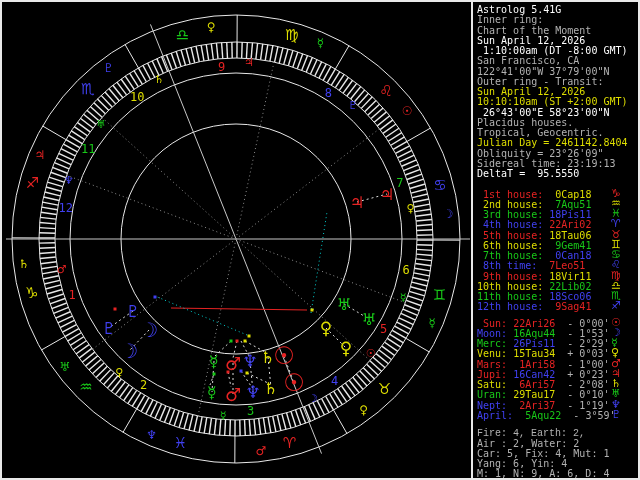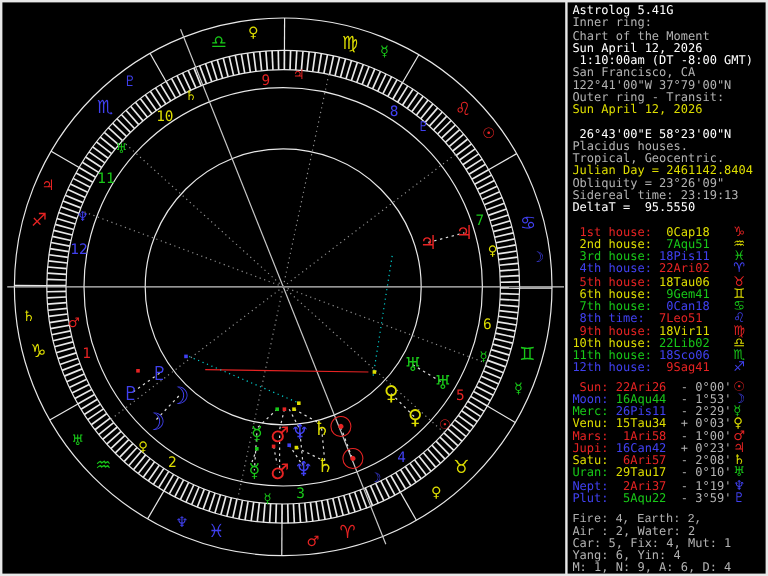--- a/index.html
+++ b/index.html
@@ -390,20 +390,21 @@
   <div class="panel" id="panel">
       <div class="pl" style="top: 5px;"><span style="color: rgb(255, 255, 255);">Astrolog 5.41G</span></div>
       <div class="pl" style="top: 15.25px;"><span style="color: rgb(178, 178, 178);">Inner ring:</span></div>
       <div class="pl" style="top: 25.5px;"><span style="color: rgb(178, 178, 178);">Chart of the Moment</span></div>
       <div class="pl" style="top: 35.75px;"><span style="color: rgb(255, 255, 255);">Sun April 12, 2026</span></div>
       <div class="pl" style="top: 46px;"><span style="color: rgb(255, 255, 255);"> 1:10:00am (DT -8:00 GMT)</span></div>
       <div class="pl" style="top: 56.25px;"><span style="color: rgb(178, 178, 178);">San Francisco, CA</span></div>
       <div class="pl" style="top: 66.5px;"><span style="color: rgb(178, 178, 178);">122°41'00"W 37°79'00"N</span></div>
       <div class="pl" style="top: 76.75px;"><span style="color: rgb(178, 178, 178);">Outer ring - Transit:</span></div>
       <div class="pl" style="top: 87px;"><span style="color: rgb(222, 222, 0);">Sun April 12, 2026</span></div>
+      <div class="pl" style="top: 97.25px;"><span style="color: rgb(222, 222, 0);">10:10:10am (ST +2:00 GMT)</span></div>
       <div class="pl" style="top: 107.5px;"><span style="color: rgb(255, 255, 255);"> 26°43'00"E 58°23'00"N</span></div>
       <div class="pl" style="top: 117.75px;"><span style="color: rgb(178, 178, 178);">Placidus houses.</span></div>
       <div class="pl" style="top: 128px;"><span style="color: rgb(178, 178, 178);">Tropical, Geocentric.</span></div>
       <div class="pl" style="top: 138.25px;"><span style="color: rgb(222, 222, 0);">Julian Day = 2461142.8404</span></div>
       <div class="pl" style="top: 148.5px;"><span style="color: rgb(178, 178, 178);">Obliquity = 23°26'09"</span></div>
       <div class="pl" style="top: 158.75px;"><span style="color: rgb(178, 178, 178);">Sidereal time: 23:19:13</span></div>
       <div class="pl" style="top: 169px;"><span style="color: rgb(255, 255, 255);">DeltaT =  95.5550</span></div>
       <div class="pl" style="top: 189.5px;"><span style="color: rgb(230, 35, 35);"> 1st house:</span><span style="color: rgb(222, 222, 0);">  0Cap18</span><span class="pg" style="color: rgb(230, 35, 35);">♑</span></div>
       <div class="pl" style="top: 199.75px;"><span style="color: rgb(222, 222, 0);"> 2nd house:</span><span style="color: rgb(24, 200, 24);">  7Aqu51</span><span class="pg" style="color: rgb(222, 222, 0);">♒</span></div>
       <div class="pl" style="top: 210px;"><span style="color: rgb(24, 200, 24);"> 3rd house:</span><span style="color: rgb(64, 64, 240);"> 18Pis11</span><span class="pg" style="color: rgb(24, 200, 24);">♓</span></div>
@@ -418,21 +419,21 @@
       <div class="pl" style="top: 302.25px;"><span style="color: rgb(64, 64, 240);">12th house:</span><span style="color: rgb(230, 35, 35);">  9Sag41</span><span class="pg" style="color: rgb(64, 64, 240);">♐</span></div>
       <div class="pl" style="top: 318.65px;"><span style="color: rgb(230, 35, 35);"> Sun:</span><span style="color: rgb(230, 35, 35);"> 22Ari26</span><span style="color: rgb(178, 178, 178);">  - 0°00'</span><span class="pg" style="color: rgb(230, 35, 35);">☉</span></div>
       <div class="pl" style="top: 328.9px;"><span style="color: rgb(64, 64, 240);">Moon:</span><span style="color: rgb(24, 200, 24);"> 16Aqu44</span><span style="color: rgb(178, 178, 178);">  - 1°53'</span><span class="pg" style="color: rgb(64, 64, 240);">☽</span></div>
       <div class="pl" style="top: 339.15px;"><span style="color: rgb(24, 200, 24);">Merc:</span><span style="color: rgb(64, 64, 240);"> 26Pis11</span><span style="color: rgb(178, 178, 178);">  - 2°29'</span><span class="pg" style="color: rgb(24, 200, 24);">☿</span></div>
       <div class="pl" style="top: 349.4px;"><span style="color: rgb(222, 222, 0);">Venu:</span><span style="color: rgb(222, 222, 0);"> 15Tau34</span><span style="color: rgb(178, 178, 178);">  + 0°03'</span><span class="pg" style="color: rgb(222, 222, 0);">♀</span></div>
       <div class="pl" style="top: 359.65px;"><span style="color: rgb(230, 35, 35);">Mars:</span><span style="color: rgb(230, 35, 35);">  1Ari58</span><span style="color: rgb(178, 178, 178);">  - 1°00'</span><span class="pg" style="color: rgb(230, 35, 35);">♂</span></div>
       <div class="pl" style="top: 369.9px;"><span style="color: rgb(230, 35, 35);">Jupi:</span><span style="color: rgb(64, 64, 240);"> 16Can42</span><span style="color: rgb(178, 178, 178);">  + 0°23'</span><span class="pg" style="color: rgb(230, 35, 35);">♃</span></div>
       <div class="pl" style="top: 380.15px;"><span style="color: rgb(222, 222, 0);">Satu:</span><span style="color: rgb(230, 35, 35);">  6Ari57</span><span style="color: rgb(178, 178, 178);">  - 2°08'</span><span class="pg" style="color: rgb(222, 222, 0);">♄</span></div>
       <div class="pl" style="top: 390.4px;"><span style="color: rgb(24, 200, 24);">Uran:</span><span style="color: rgb(222, 222, 0);"> 29Tau17</span><span style="color: rgb(178, 178, 178);">  - 0°10'</span><span class="pg" style="color: rgb(24, 200, 24);">♅</span></div>
       <div class="pl" style="top: 400.65px;"><span style="color: rgb(64, 64, 240);">Nept:</span><span style="color: rgb(230, 35, 35);">  2Ari37</span><span style="color: rgb(178, 178, 178);">  - 1°19'</span><span class="pg" style="color: rgb(64, 64, 240);">♆</span></div>
-      <div class="pl" style="top: 410.9px;"><span style="color: rgb(64, 64, 240);">Plut:</span><span style="color: rgb(24, 200, 24);">  5Aqu22</span><span style="color: rgb(178, 178, 178);">  - 3°59'</span><span class="pg" style="color: rgb(64, 64, 240);">♇</span></div>
+      <div class="pl" style="top: 410.9px;"><span style="color: rgb(64, 64, 240);">April:</span><span style="color: rgb(24, 200, 24);">  5Aqu22</span><span style="color: rgb(178, 178, 178);">  - 3°59'</span><span class="pg" style="color: rgb(64, 64, 240);">♇</span></div>
       <div class="pl" style="top: 428.325px;"><span style="color: rgb(178, 178, 178); font-family: Liberation Mono, monospace;">Fire: 4, Earth: 2,</span></div>
       <div class="pl" style="top: 438.575px;"><span style="color: rgb(178, 178, 178);">Air : 2, Water: 2</span></div>
       <div class="pl" style="top: 448.825px;"><span style="color: rgb(178, 178, 178);">Car: 5, Fix: 4, Mut: 1</span></div>
       <div class="pl" style="top: 459.075px;"><span style="color: rgb(178, 178, 178);">Yang: 6, Yin: 4</span></div>
       <div class="pl" style="top: 469.325px;"><span style="color: rgb(178, 178, 178);">M: 1, N: 9, A: 6, D: 4</span></div>
     </div>
   <div class="sep"></div>
   <div class="frame"></div>
 </div>
 

